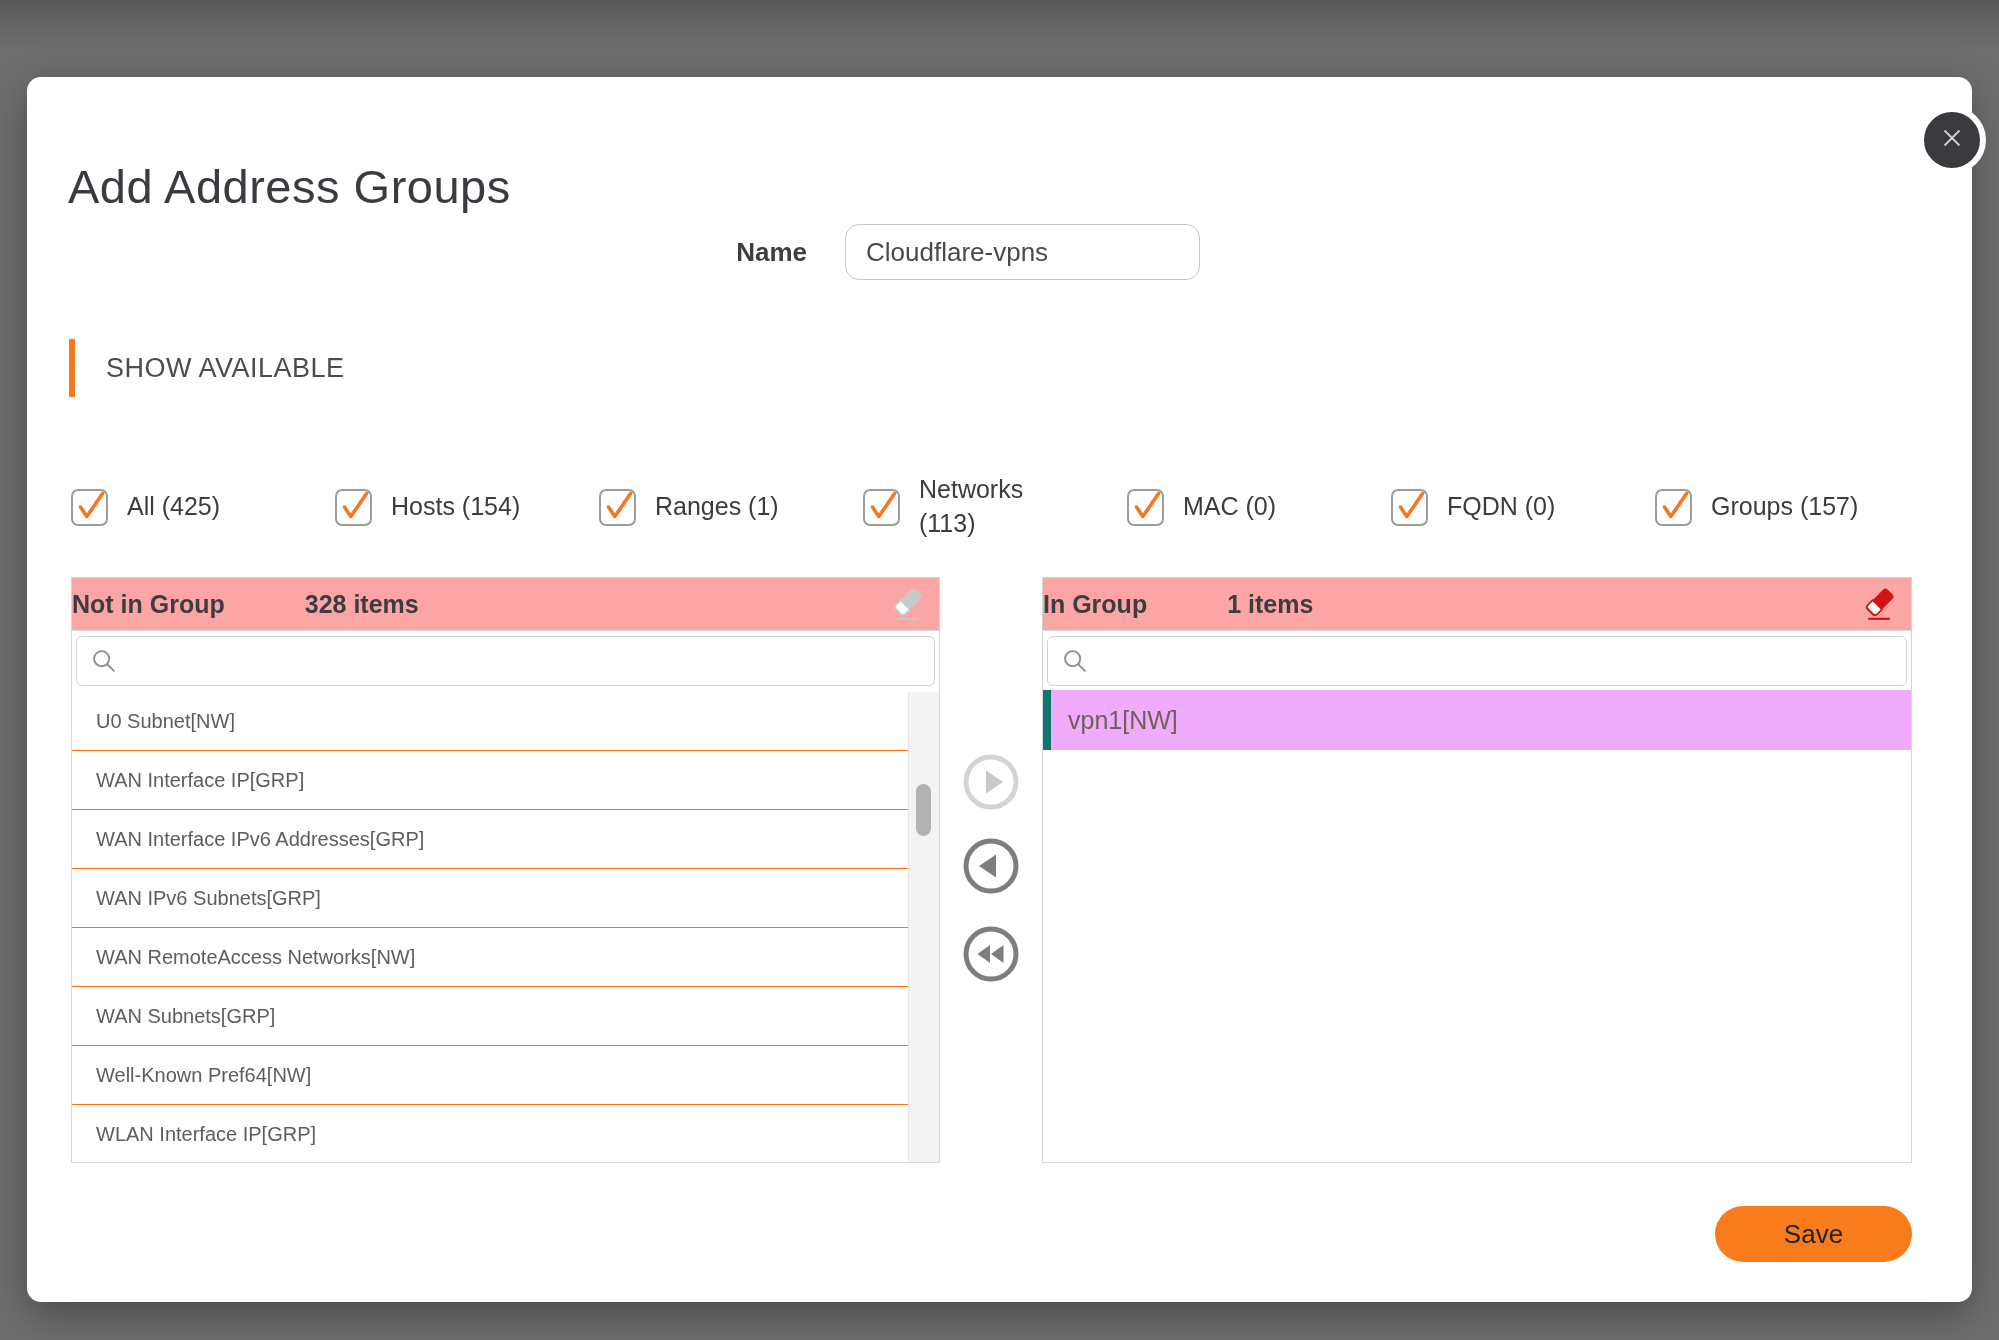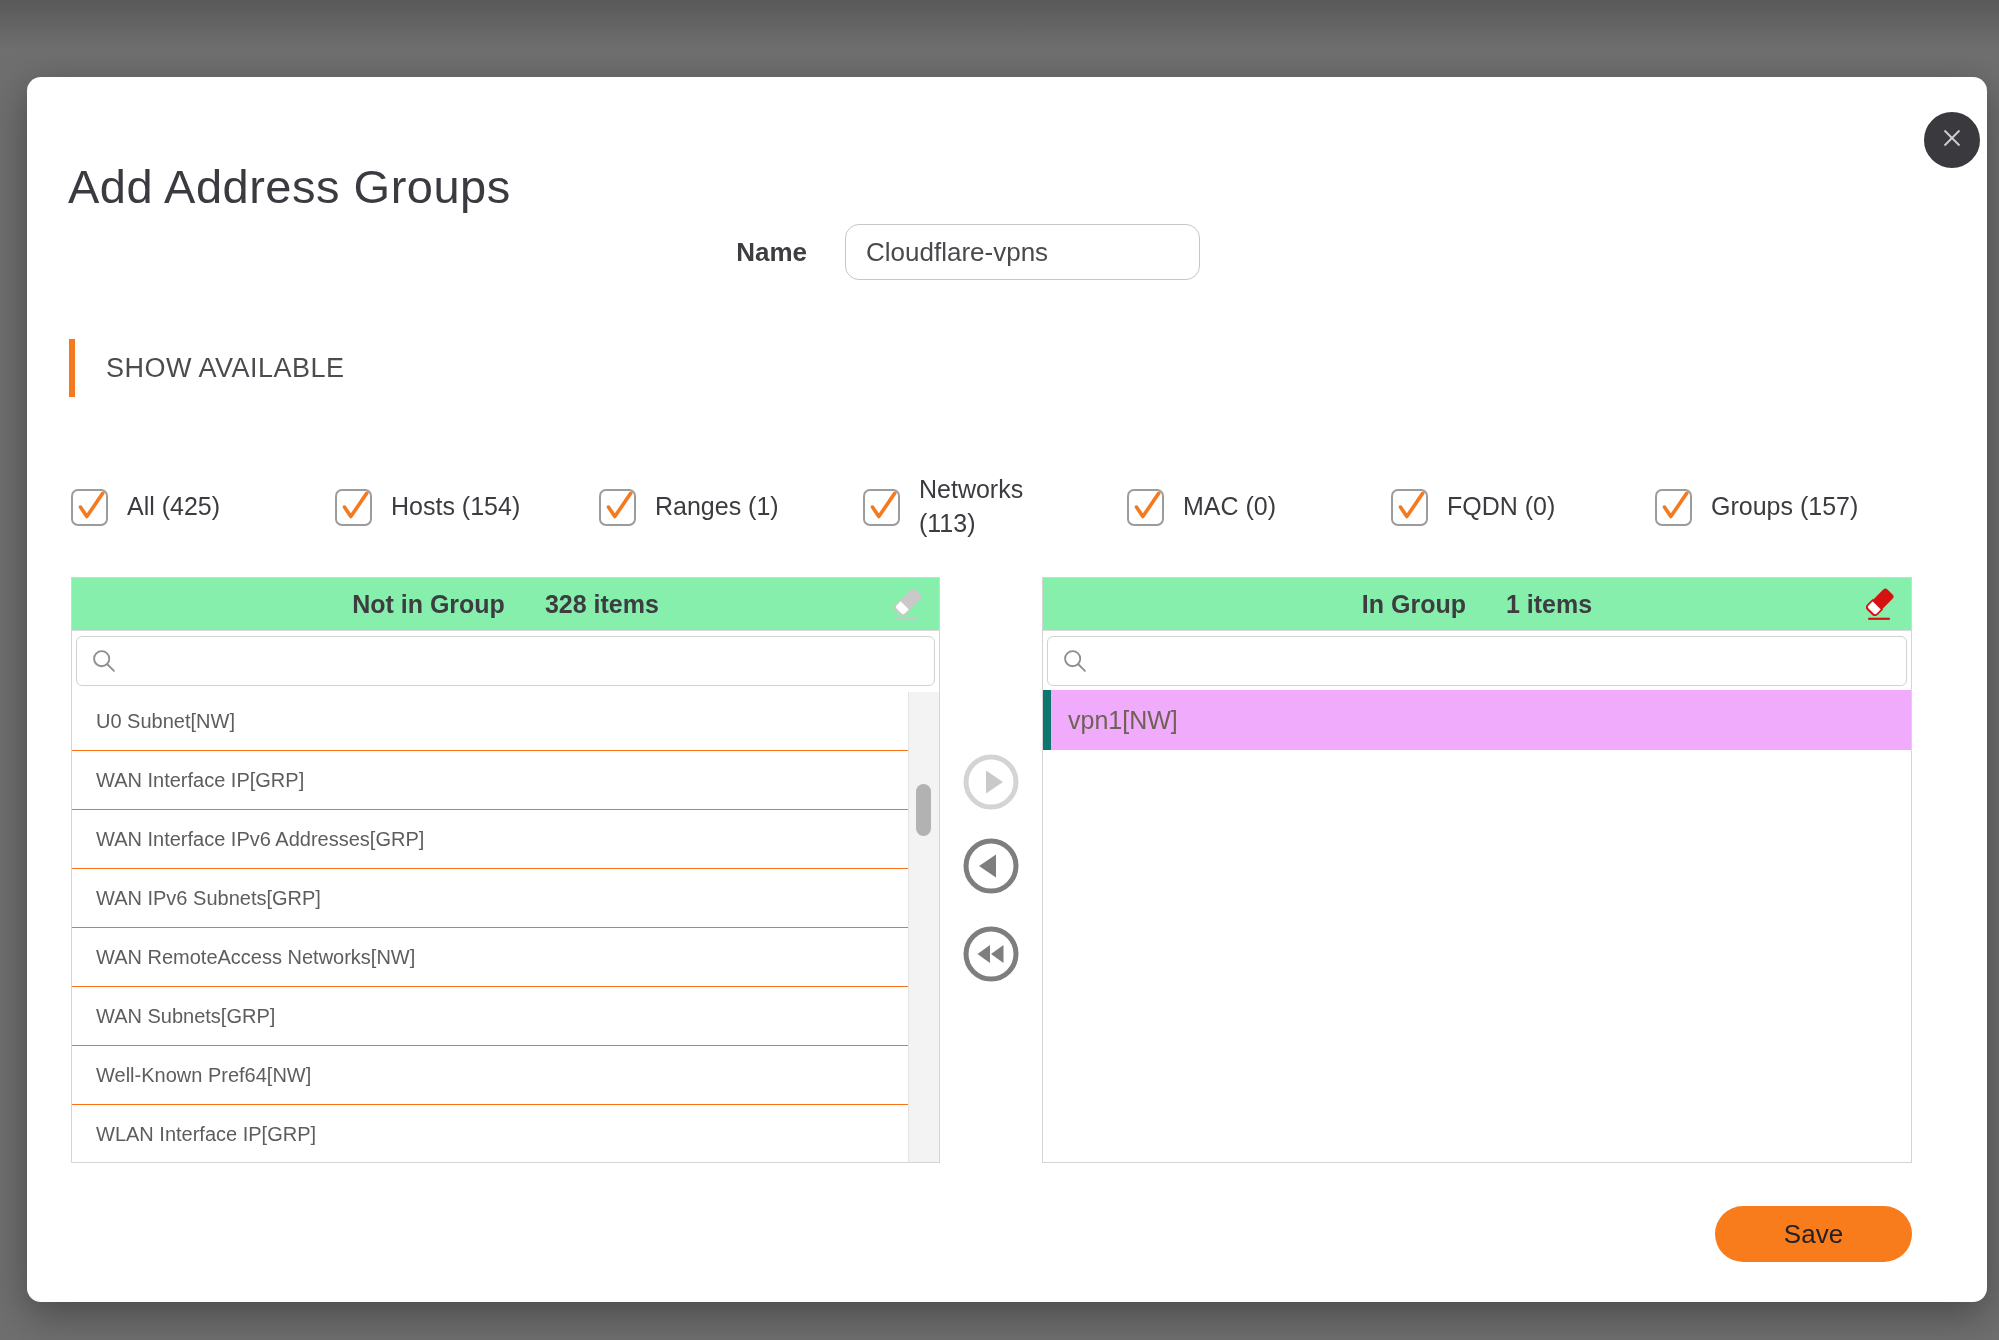--- a/index.html
+++ b/index.html
@@ -1,19 +1,19 @@
 <!DOCTYPE html>
 <html><head>
 <meta charset="utf-8">
 <style>
   html,body{margin:0;padding:0;width:1999px;height:1340px;overflow:hidden;
     font-family:"Liberation Sans","DejaVu Sans",sans-serif;background:#6d6d6d;}
   .backdrop{position:absolute;inset:0;background:linear-gradient(#595959 0px,#6f6f6f 50px,#6f6f6f);}
   .modal{position:absolute;left:27px;top:77px;width:1945px;height:1225px;background:#ffffff;
-    border-radius:14px;box-shadow:0 12px 40px rgba(0,0,0,.35);padding-left:15px;}
+    border-radius:14px;box-shadow:0 12px 40px rgba(0,0,0,.35);}
   
   .title{position:absolute;left:41px;top:82px;font-size:47px;color:#3a3a40;font-weight:500;letter-spacing:.5px;}
   
   .close-btn{position:absolute;left:1891px;top:29px;width:56px;height:56px;background:#3a3a3e;
     border-radius:50%;border:6px solid #ffffff;display:flex;align-items:center;justify-content:center;cursor:pointer;}
   
   .name-label{position:absolute;left:540px;top:147px;width:240px;text-align:right;line-height:56px;
     font-size:26px;font-weight:bold;color:#3d3d42;}
   .name-input{position:absolute;left:818px;top:147px;width:355px;height:56px;box-sizing:border-box;
     border:1.5px solid #c6c6c6;border-radius:14px;font-size:26px;color:#4a4a4e;padding:0 20px;outline:none;
@@ -27,22 +27,22 @@
   .filter{width:264px;display:flex;align-items:center;gap:19px;cursor:pointer;}
   .cb{position:relative;width:33px;height:33px;flex:0 0 33px;border:2px solid #9c9c9c;border-radius:7px;background:#fff;}
   .cb svg{position:absolute;left:-1px;top:-3px;overflow:visible;}
   .cb-label{font-size:25px;color:#3c3c40;line-height:1.35;}
   .filter-networks .cb-label{max-width:128px;}
   
   .panels{position:absolute;left:44px;top:500px;display:flex;}
   .panel{box-sizing:border-box;border:1px solid #d5d5d5;background:#fff;height:586px;position:relative;overflow:hidden;}
   .panel.left{width:869px;}
   .panel.right{width:870px;}
-  .panel-header{height:52px;background:#86efac;border-bottom:1px solid #dadada;display:flex;align-items:center;
-    justify-content:center;position:relative;}
+  .panel-header{height:52px;background:#fca5a5;border-bottom:1px solid #dadada;display:flex;align-items:center;
+    position:relative;gap:40px;}
   .panel-header .ph-title{font-size:25px;font-weight:bold;color:#3d3d41;}
   .panel-header .ph-count{font-size:25px;font-weight:bold;color:#3d3d41;margin-left:40px;}
   .eraser{position:absolute;right:14px;top:9px;width:36px;height:36px;cursor:pointer;}
   .search-wrap{padding:5px 4px 4px 4px;position:relative;}
   .search-input{width:100%;height:50px;box-sizing:border-box;border:1px solid #d2d2d2;border-radius:6px;
     font-size:24px;color:#555;padding:0 16px 0 56px;outline:none;background:#fff;
     font-family:"Liberation Sans","DejaVu Sans",sans-serif;}
   .search-icon{position:absolute;left:18px;top:16px;pointer-events:none;}
   .list{position:absolute;left:0;right:30px;top:114px;bottom:0;overflow:hidden;}
   .row{height:58px;line-height:58px;border-bottom:1px solid #f97316;padding-left:24px;font-size:20px;

